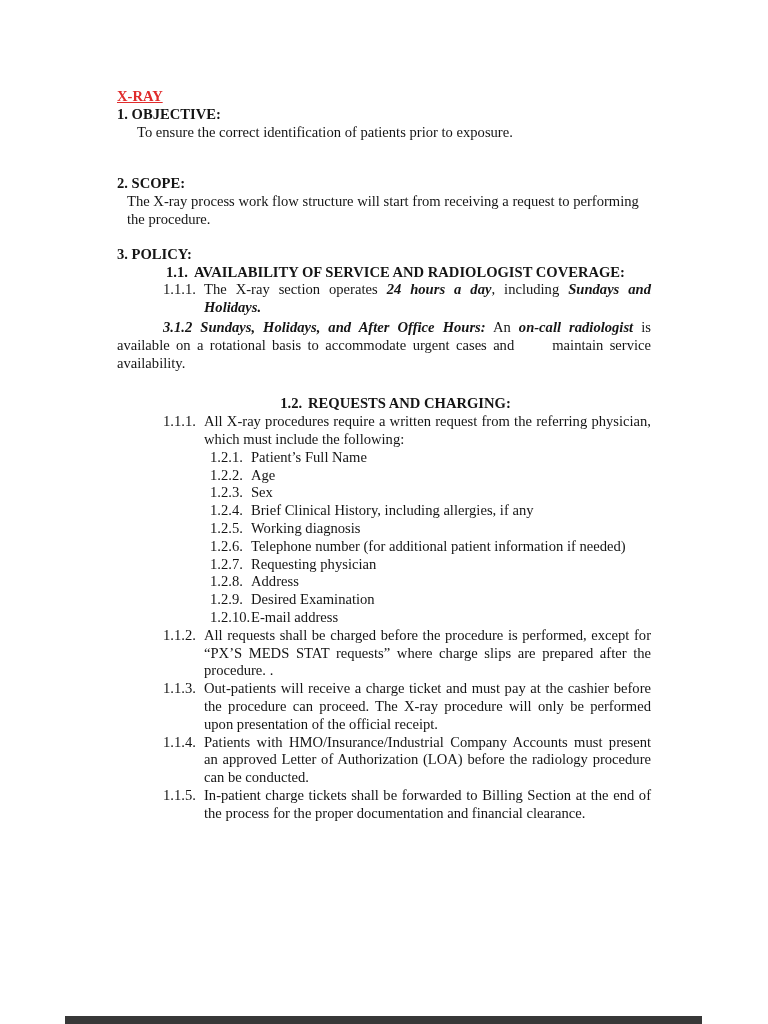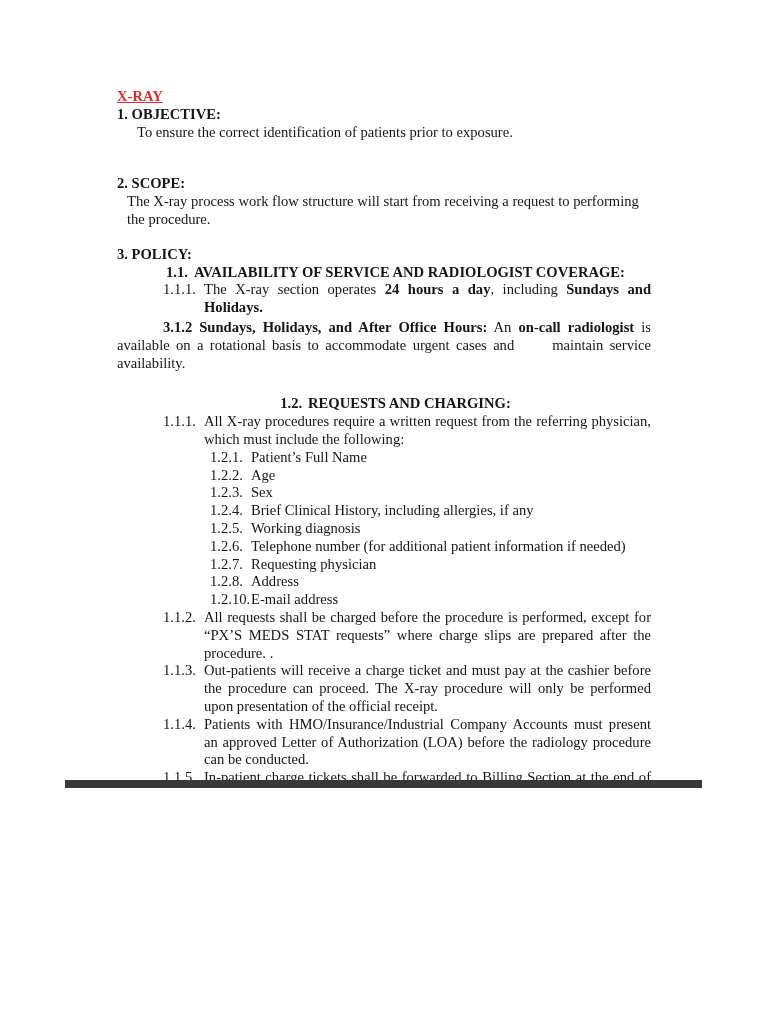--- a/index.html
+++ b/index.html
@@ -1,33 +1,33 @@
 <!DOCTYPE html>
 <html><head>
 <meta charset="utf-8">
 <style>
   html, body { margin: 0; padding: 0; }
   .page {
     position: relative;
     width: 768px;
-    height: 788px;
+    height: 1024px;
     background: #ffffff;
     overflow: hidden;
     font-family: "Liberation Serif", "DejaVu Serif", serif;
     font-size: 14.6px;
     line-height: 17.8px;
     color: #151515;
   }
   .content {
     position: absolute;
     top: 0; left: 117px;
     width: 534px;
     padding-top: 88px;
   }
-  .b { font-weight: bold; }
+  .b { font-weight: bold; font-style: italic; }
   .title-link {
     color: #e02b2b;
     font-weight: bold;
     text-decoration: underline;
     display: inline-block;
   }
   .h-main { font-weight: bold; }
   .body-objective { margin-left: 20px; }
   .sec-scope { margin-top: 34px; }
   .body-scope { margin-left: 10px; }
@@ -133,20 +133,24 @@
         </div>
         <div class="field-row">
           <span class="fnum">1.2.7.</span>
             <span>Requesting physician</span>
         </div>
         <div class="field-row">
           <span class="fnum">1.2.8.</span>
             <span>Address</span>
         </div>
         <div class="field-row">
+          <span class="fnum">1.2.9.</span>
+            <span>Desired Examination</span>
+        </div>
+        <div class="field-row">
           <span class="fnum">1.2.10.</span>
             <span>E-mail address</span>
         </div>
 
         <div class="np charging-first">
           <span class="num">1.1.2.</span><span>All requests shall be charged before the procedure is performed, except for “PX’S MEDS STAT requests” where charge slips are prepared after the procedure. .</span>
         </div>
         <div class="np charging-item">
           <span class="num">1.1.3.</span><span>Out-patients will receive a charge ticket and must pay at the cashier before the procedure can proceed. The X-ray procedure will only be performed upon presentation of the official receipt.</span>
         </div>

